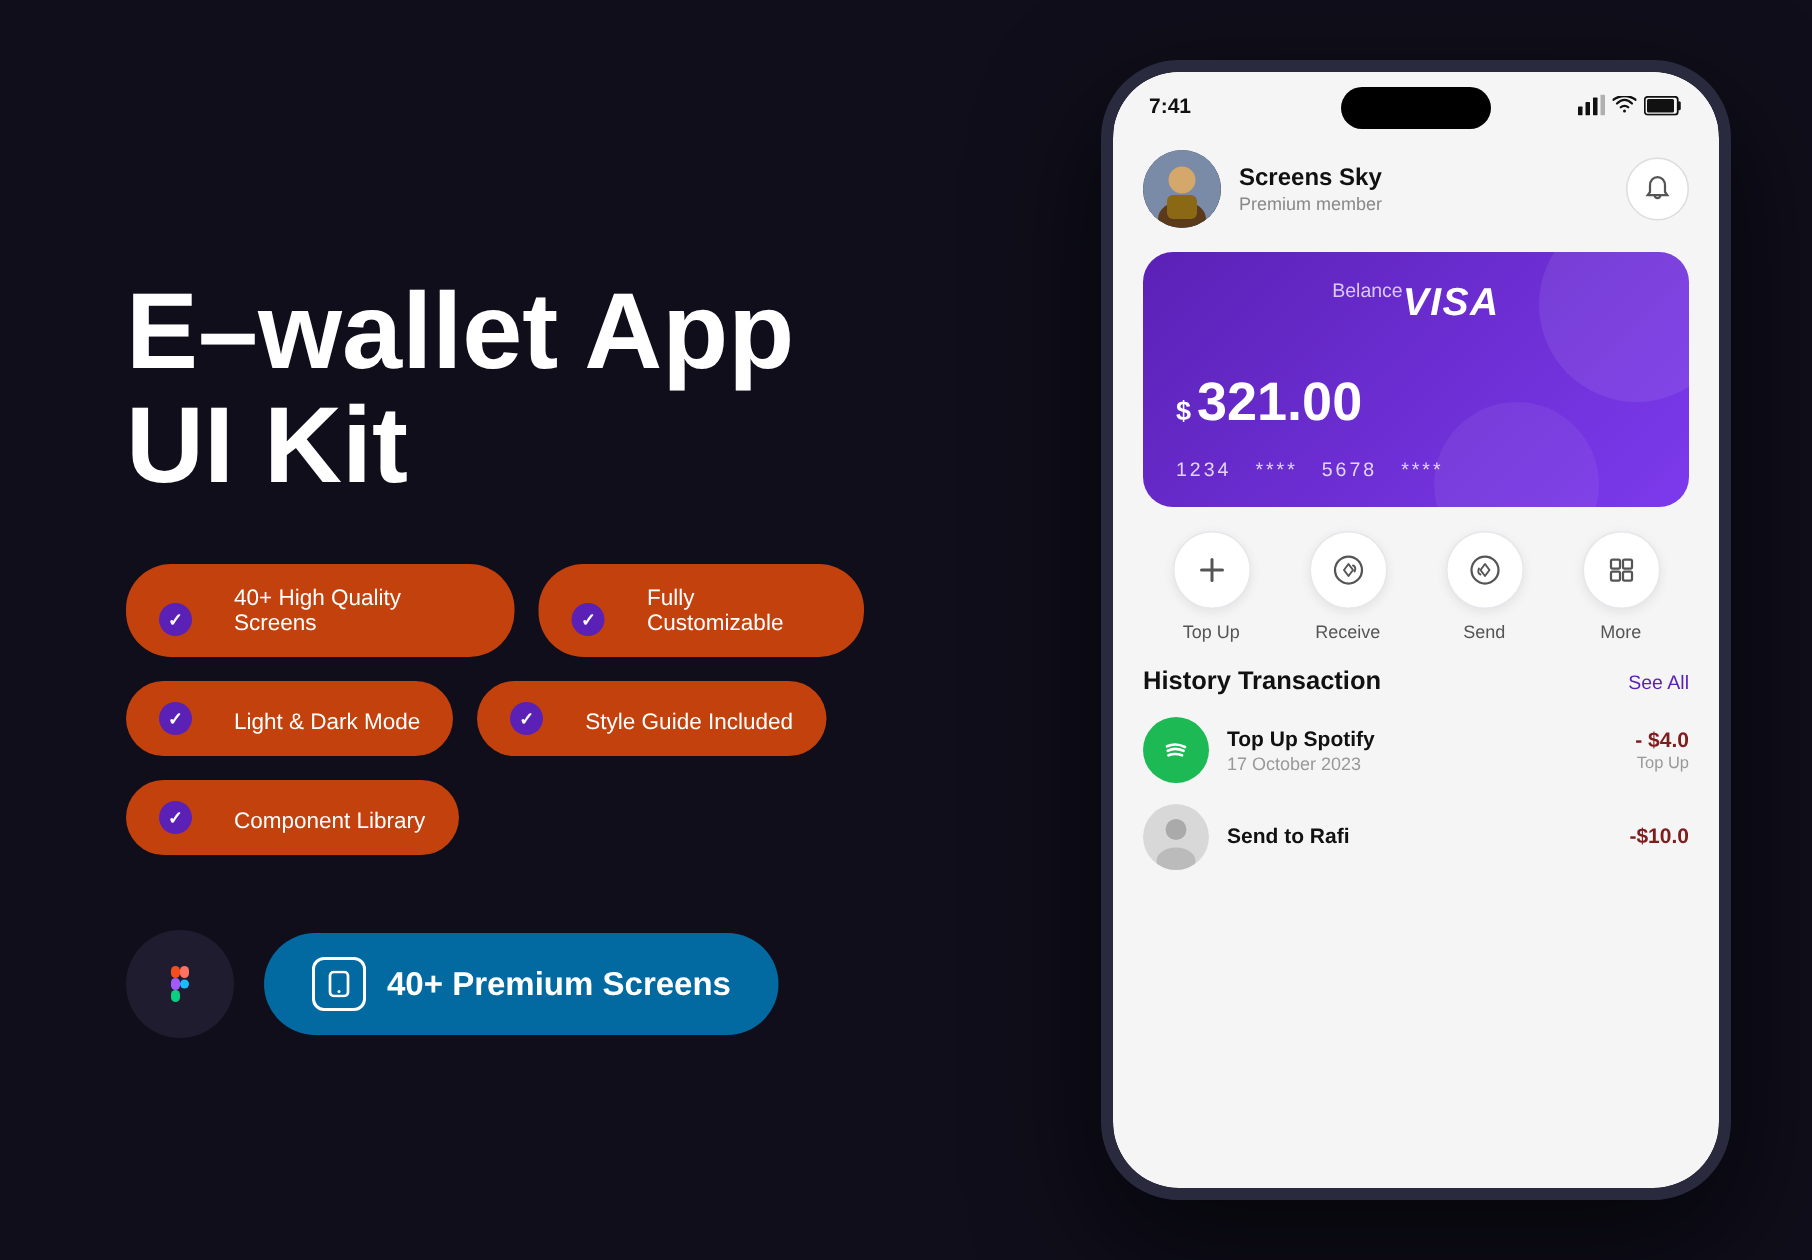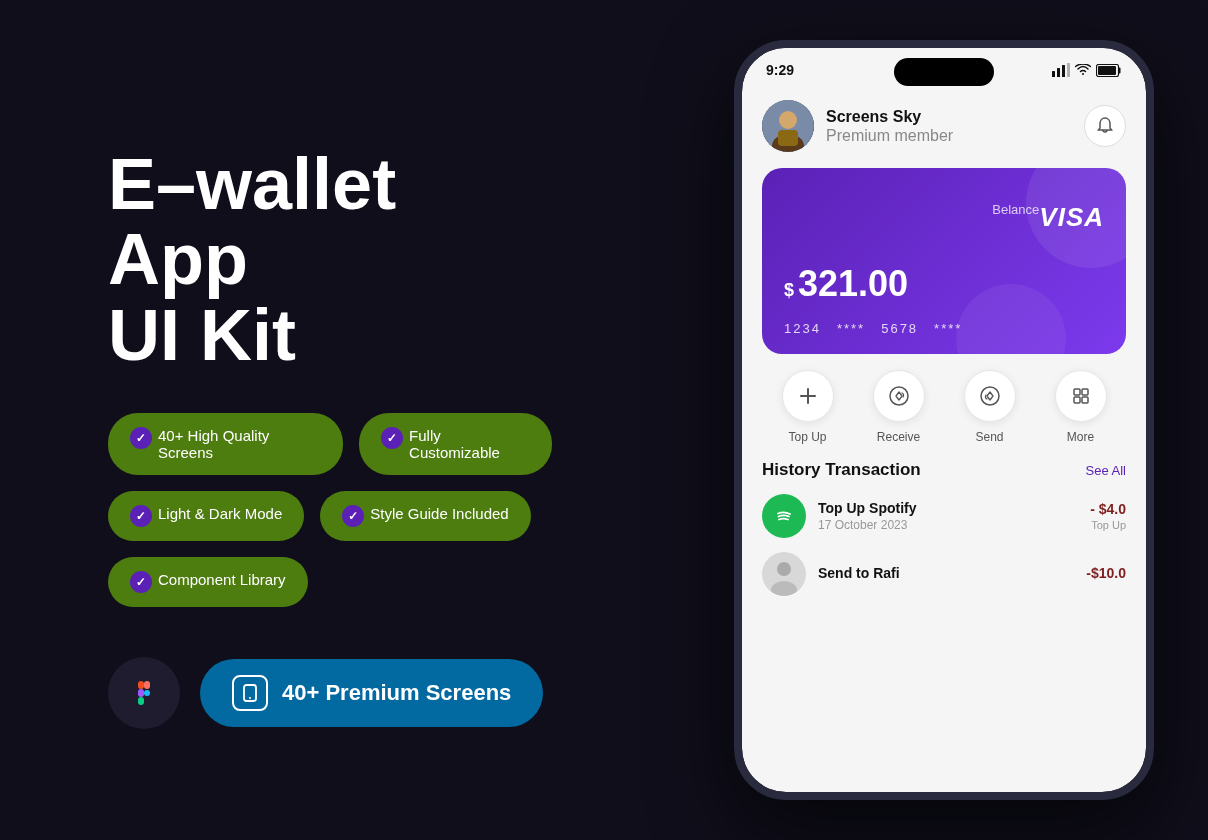--- a/index.html
+++ b/index.html
@@ -11,21 +11,21 @@
       overflow: hidden;
       display: flex;
       align-items: center;
       position: relative;
     }
 
     
     .left-panel {
       width: 660px;
       height: 608px;
-      padding: 60px 108px;
+      padding: 60px 84px;
       display: flex;
       flex-direction: column;
       justify-content: center;
       flex-shrink: 0;
     }
 
     .logo {
       width: 70px;
       height: 70px;
       border-radius: 50%;
@@ -57,23 +57,23 @@
       margin-bottom: 50px;
     }
 
     .features-row {
       display: flex;
       gap: 16px;
     }
 
     .feature-badge {
       display: flex;
-      align-items: flex-start;
-      gap: 6px;
-      background: #4d7c0f;
+      align-items: flex-end;
+      gap: 28px;
+      background: #c2410c;
       border-radius: 30px;
       padding: 14px 22px;
       color: #ffffff;
       font-size: 15px;
       font-weight: 500;
     }
 
     .feature-badge .check-icon {
       width: 22px;
       height: 22px;
@@ -239,21 +239,21 @@
       overflow: hidden;
     }
 
     .user-text {}
     .user-name {
       font-size: 16px;
       font-weight: 700;
       color: #111;
     }
     .user-role {
-      font-size: 16px;
+      font-size: 12px;
       color: #888;
       margin-top: 1px;
     }
 
     .bell-btn {
       width: 42px;
       height: 42px;
       border-radius: 50%;
       border: 1.5px solid #ddd;
       background: white;
@@ -289,24 +289,23 @@
       bottom: -40px;
       right: 60px;
       width: 110px;
       height: 110px;
       border-radius: 50%;
       background: rgba(255,255,255,0.06);
     }
 
     .card-top {
       display: flex;
-      justify-content: flex-end;
+      justify-content: center;
       align-items: flex-start;
       margin-bottom: 6px;
-      margin-top: 16px;
     }
 
     .card-label {
       font-size: 13px;
       color: rgba(255,255,255,0.75);
     }
 
     .visa-text {
       font-size: 26px;
       font-weight: 800;
@@ -530,21 +529,21 @@
     </div>
   </div>
 </div>
 
 <div class="right-panel">
   <div class="phone-container">
     <div class="dynamic-island"></div>
     <div class="phone-screen">
 
       <div class="status-bar">
-        <span class="status-time">9:29</span>
+        <span class="status-time">7:41</span>
         <div class="status-icons">
 
           <svg width="18" height="14" viewBox="0 0 18 14" fill="none">
             <rect x="0" y="8" width="3" height="6" rx="0.5" fill="#111"></rect>
             <rect x="5" y="5" width="3" height="9" rx="0.5" fill="#111"></rect>
             <rect x="10" y="2" width="3" height="12" rx="0.5" fill="#111"></rect>
             <rect x="15" y="0" width="3" height="14" rx="0.5" fill="#111" opacity="0.3"></rect>
           </svg>
 
           <svg width="16" height="12" viewBox="0 0 16 12" fill="none">

